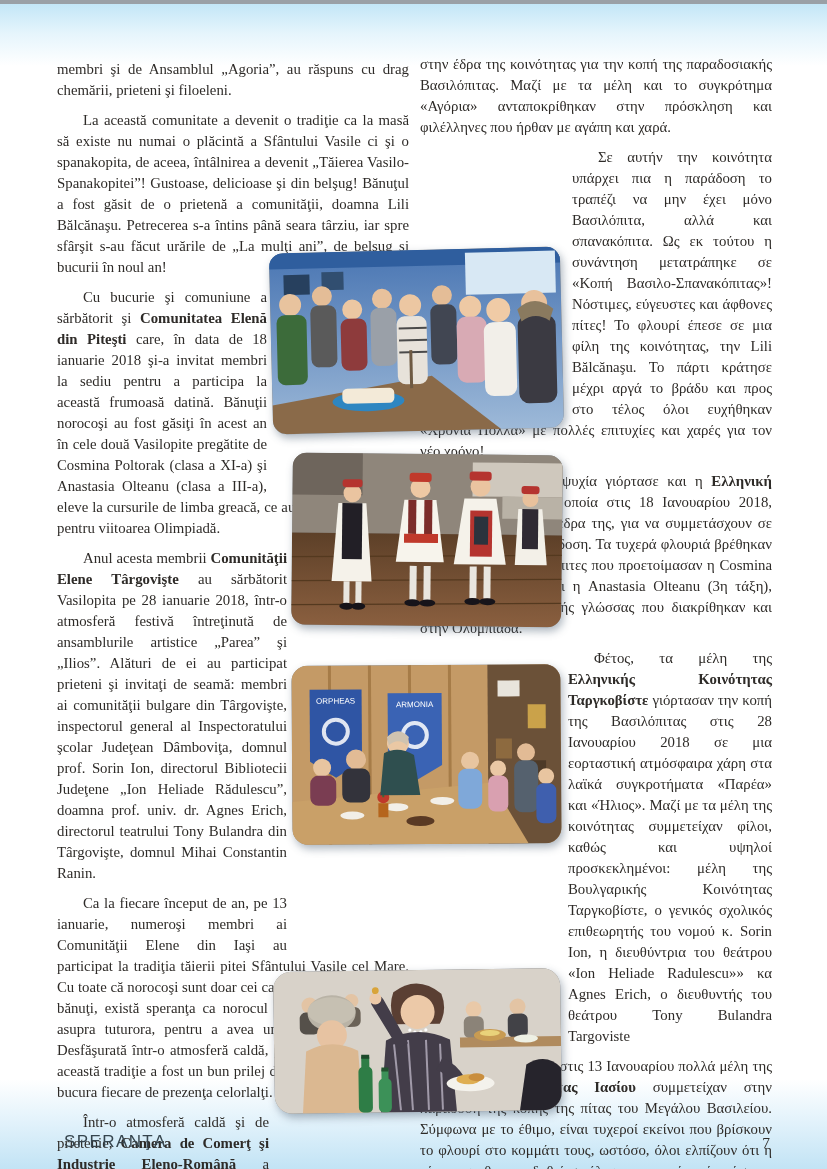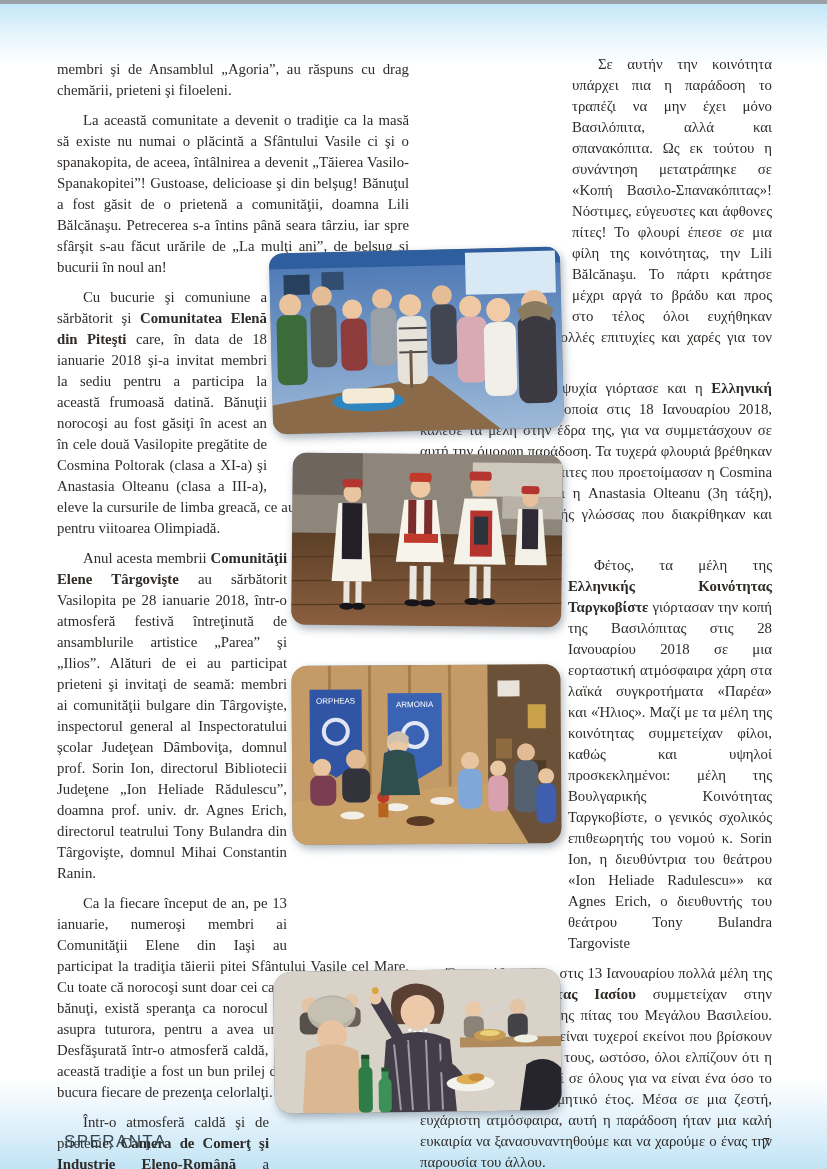--- a/index.html
+++ b/index.html
@@ -61,20 +61,21 @@
   <div class="col" style="left:57px;top:55px;width:352px;" lang="ro">
     <p><span>membri şi de Ansamblul „Agoria”, au răspuns cu drag chemării, prieteni şi filoeleni.</span></p>
     <p class="ind"><span>La această comunitate a devenit o tradiţie ca la masă să existe nu numai o plăcintă a Sfântului Vasile ci şi o spanakopita, de aceea, întâlnirea a devenit „Tăierea Vasilo-Spanakopitei”! Gustoase, delicioase şi din belşug! Bănuţul a fost găsit de o prietenă a comunităţii, doamna Lili Bălcănaşu. Petrecerea s-a întins până seara târziu, iar spre sfârşit s-au făcut urările de „La mulţi ani”, de belşug şi bucurii în noul an!</span></p>
     <p class="ind"><span class="sp spL1"></span><span>Cu bucurie şi comuniune a sărbătorit şi </span><span class="b">Comunitatea Elenă din Piteşti</span><span> care, în data de 18 ianuarie 2018 şi-a invitat membri la sediu pentru a participa la această frumoasă datină. Bănuţii norocoşi au fost găsiţi în acest an în cele două Vasilopite pregătite de Cosmina Poltorak (clasa a XI-a) şi Anastasia Olteanu (clasa a III-a), eleve la cursurile de limba greacă, ce au fost selecţionate şi pentru viitoarea Olimpiadă.</span></p>
     <p class="ind"><span class="sp spL2"></span><span class="sp spL3"></span><span>Anul acesta membrii </span><span class="b">Comunităţii Elene Târgovişte</span><span> au sărbătorit Vasilopita pe 28 ianuarie 2018, într-o atmosferă festivă întreţinută de ansamblurile artistice „Parea” şi „Ilios”. Alături de ei au participat prieteni şi invitaţi de seamă: membri ai comunităţii bulgare din Târgovişte, inspectorul general al Inspectoratului şcolar Judeţean Dâmboviţa, domnul prof. Sorin Ion, directorul Bibliotecii Judeţene „Ion Heliade Rădulescu”, doamna prof. univ. dr. Agnes Erich, directorul teatrului Tony Bulandra din Târgovişte, domnul Mihai Constantin Ranin.</span></p>
     <p class="ind"><span>Ca la fiecare început de an, pe 13 ianuarie, numeroşi membri ai Comunităţii Elene din Iaşi au participat la tradiţia tăierii pitei Sfântului Vasile cel Mare. Cu toate că norocoşi sunt doar cei care au găsit în porţia lor bănuţi, există speranţa ca norocul lor să se răsfrângă şi asupra tuturora, pentru a avea un an cât mai rodnic. Desfăşurată într-o atmosferă caldă, plăcută, de sărbătoare, această tradiţie a fost un bun prilej de reîntâlnire şi de a se bucura fiecare de prezenţa celorlalţi.</span></p>
     <p class="ind"><span class="sp spL4"></span><span>Într-o atmosferă caldă şi de prietenie, </span><span class="b">Camera de Comerţ şi Industrie Eleno-Română</span><span> a sărbătorit tăierea Vasilopitei joi, 8 februarie 2018, la hotelul Radisson-Blue, sala Atlas, în cadrul unei reuniuni, alături de apropiaţi şi colaboratori. La eveniment a luat parte domnul şi Dragoş Gabriel Zisopol, preşedintele şi deputatul Uniunii Elene din România.</span></p>
   </div>
 
   <div class="col" style="left:420px;top:50px;width:352px;" lang="el">
+    <p><span>στην έδρα της κοινότητας για την κοπή της παραδοσιακής Βασιλόπιτας. Μαζί με τα μέλη και το συγκρότημα «Αγόρια» ανταποκρίθηκαν στην πρόσκληση και φιλέλληνες που ήρθαν με αγάπη και χαρά.</span></p>
     <p class="ind"><span class="sp spR1"></span><span>Σε αυτήν την κοινότητα υπάρχει πια η παράδοση το τραπέζι να μην έχει μόνο Βασιλόπιτα, αλλά και σπανακόπιτα. Ως εκ τούτου η συνάντηση μετατράπηκε σε «Κοπή Βασιλο-Σπανακόπιτας»! Νόστιμες, εύγευστες και άφθονες πίτες! Το φλουρί έπεσε σε μια φίλη της κοινότητας, την Lili Bălcănaşu. Το πάρτι κράτησε μέχρι αργά το βράδυ και προς στο τέλος όλοι ευχήθηκαν «Χρόνια Πολλά» με πολλές επιτυχίες και χαρές για τον νέο χρόνο!</span></p>
     <p class="ind"><span>Με χαρά και ομοψυχία γιόρτασε και η </span><span class="b">Ελληνική Κοινότητα Piteşti</span><span>, η οποία στις 18 Ιανουαρίου 2018, κάλεσε τα μέλη στην έδρα της, για να συμμετάσχουν σε αυτή την όμορφη παράδοση. Τα τυχερά φλουριά βρέθηκαν φέτος στις δύο Βασιλόπιτες που προετοίμασαν η Cosmina Poltorak (9η τάξη) και η Anastasia Olteanu (3η τάξη), μαθήτριες της ελληνικής γλώσσας που διακρίθηκαν και στην Ολυμπιάδα.</span></p>
     <p class="ind"><span class="sp spR2"></span><span>Φέτος, τα μέλη της </span><span class="b">Ελληνικής Κοινότητας Ταργκοβίστε</span><span> γιόρτασαν την κοπή της Βασιλόπιτας στις 28 Ιανουαρίου 2018 σε μια εορταστική ατμόσφαιρα χάρη στα λαϊκά συγκροτήματα «Παρέα» και «Ήλιος». Μαζί με τα μέλη της κοινότητας συμμετείχαν φίλοι, καθώς και υψηλοί προσκεκλημένοι: μέλη της Βουλγαρικής Κοινότητας Ταργκοβίστε, ο γενικός σχολικός επιθεωρητής του νομού κ. Sorin Ion, η διευθύντρια του θεάτρου «Ion Heliade Radulescu»» κα Agnes Erich, ο διευθυντής του θεάτρου Tony Bulandra Targoviste</span></p>
     <p class="ind"><span>Όπως κάθε χρόνο, στις 13 Ιανουαρίου πολλά μέλη της </span><span class="b">Ελληνικής Κοινότητας Ιασίου</span><span> συμμετείχαν στην παράδοση της κοπής της πίτας του Μεγάλου Βασιλείου. Σύμφωνα με το έθιμο, είναι τυχεροί εκείνοι που βρίσκουν το φλουρί στο κομμάτι τους, ωστόσο, όλοι ελπίζουν ότι η τύχη τους θα μεταδοθεί σε όλους για να είναι ένα όσο το δυνατόν πιο εποικοδομητικό έτος. Μέσα σε μια ζεστή, ευχάριστη ατμόσφαιρα, αυτή η παράδοση ήταν μια καλή ευκαιρία να ξανασυναντηθούμε και να χαρούμε ο ένας την παρουσία του άλλου.</span></p>
 
   </div>
 
   <div class="photo" id="photo1">
     <svg viewBox="0 0 291 181" preserveAspectRatio="none">
       <defs>

